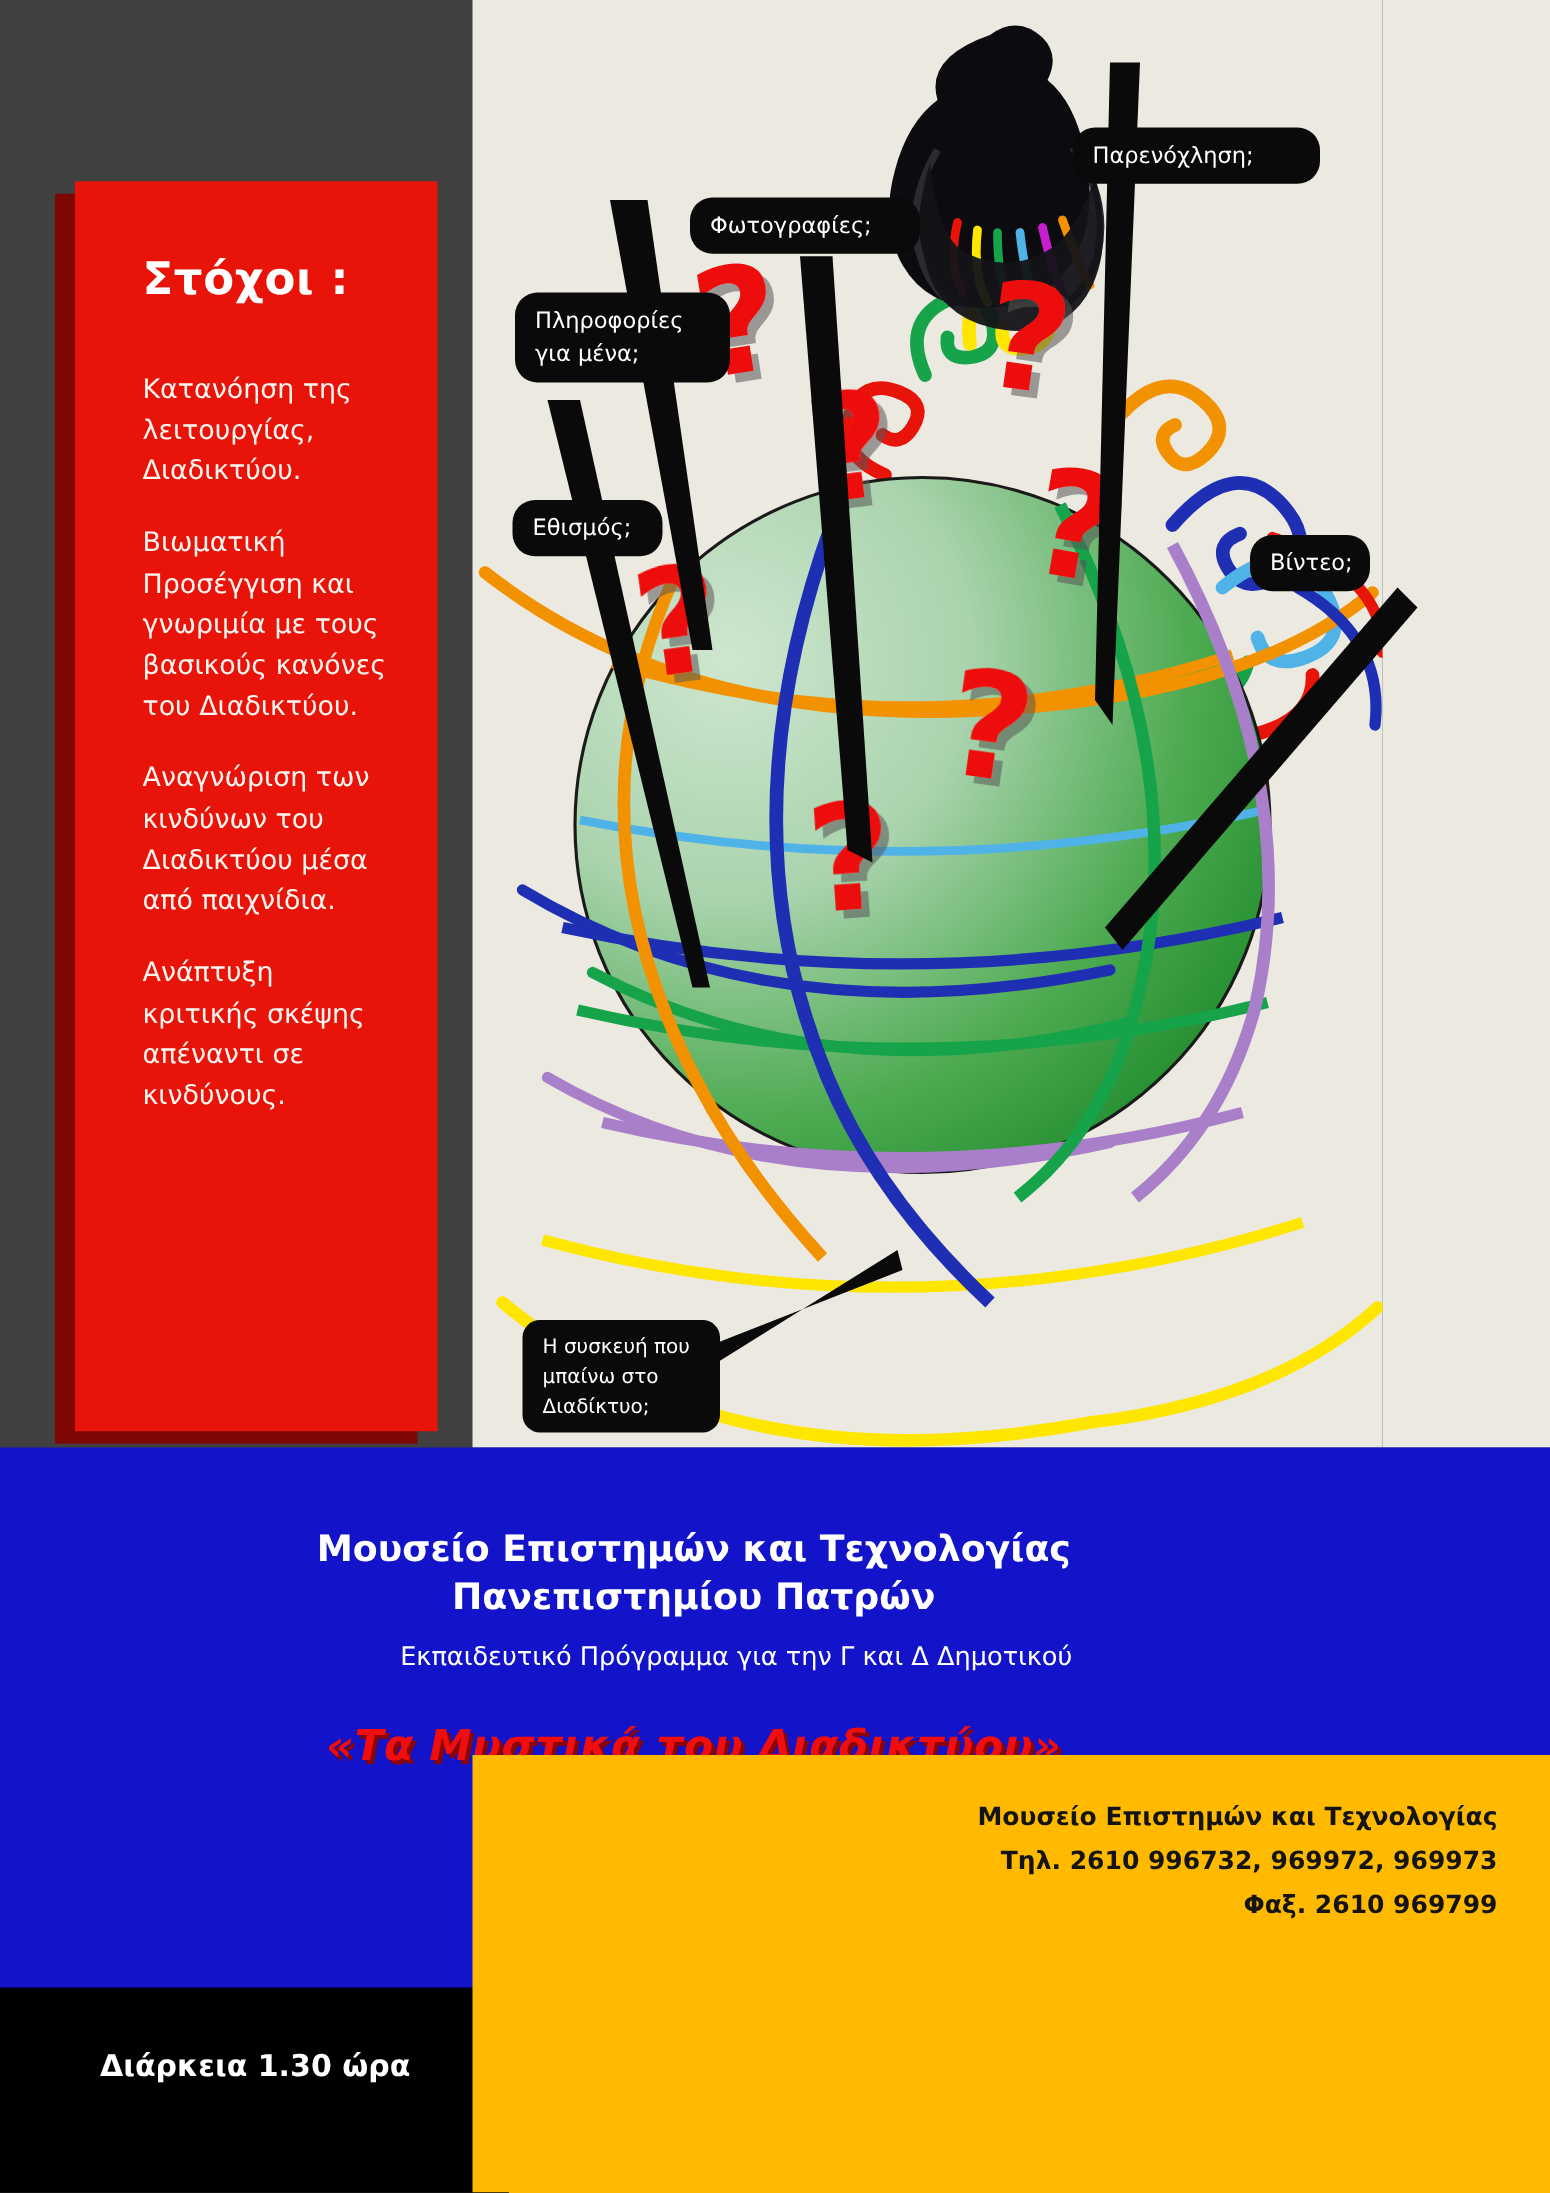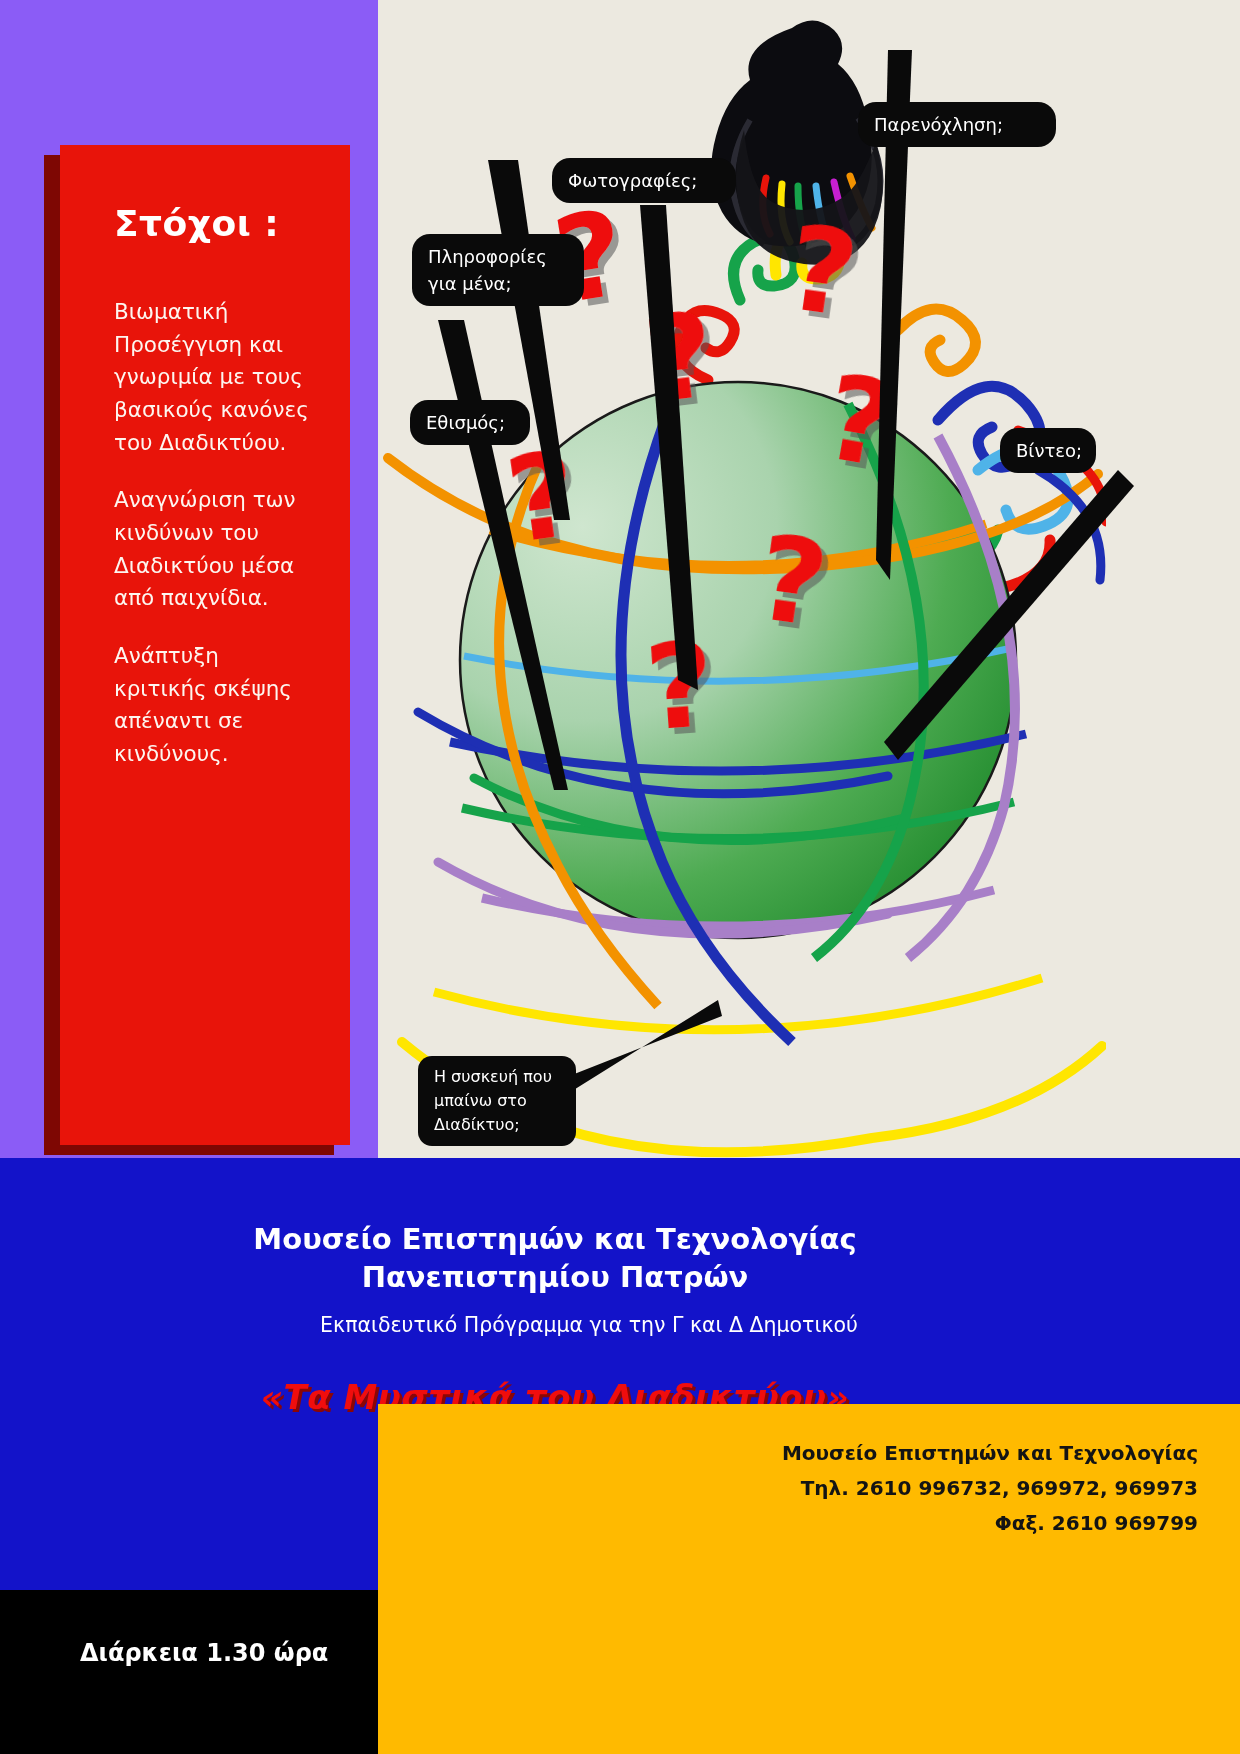--- a/index.html
+++ b/index.html
@@ -1,19 +1,19 @@
 <!DOCTYPE html>
 <html><head>
 <meta charset="utf-8">
 <style>
   html,body{margin:0;padding:0;background:#000;}
   body{width:1240px;height:1754px;position:relative;overflow:hidden;
        font-family:"DejaVu Sans","Liberation Sans",sans-serif;}
 
-  .stage{position:absolute;left:0;top:0;width:1240px;height:1282px;background:#8b5cf6;}
+  .stage{position:absolute;left:0;top:0;width:1240px;height:1282px;background:#404040;}
 
   
   .cream{position:absolute;left:378px;top:0;width:728px;height:1158px;
          background:#ece9e0;}
   .cream-right{position:absolute;left:1106px;top:0;width:134px;height:1158px;background:#ece9e0;}
 
   
   .red-shadow{position:absolute;left:44px;top:155px;width:290px;height:1000px;background:#7e0703;}
   .red-panel{position:absolute;left:60px;top:145px;width:290px;height:1000px;
              background:#e8140a;}
@@ -191,20 +191,21 @@
   </div>
 
   <div class="bub small" style="left:418px;top:1056px;width:126px;">
     <span>Η συσκευή που μπαίνω  στο Διαδίκτυο;</span>
   </div>
 
   <div class="red-shadow"></div>
   <div class="red-panel">
     <div class="inner">
       <div class="objectives-title">Στόχοι :</div>
+      <p class="objective">Κατανόηση της λειτουργίας, Διαδικτύου.</p>
       <p class="objective">Βιωματική Προσέγγιση και γνωριμία με τους βασικούς κανόνες του Διαδικτύου.</p>
       <p class="objective">Αναγνώριση των  κινδύνων του Διαδικτύου μέσα από παιχνίδια.</p>
       <p class="objective">Ανάπτυξη κριτικής σκέψης απέναντι σε κινδύνους.</p>
     </div>
   </div>
 
   <div class="blue">
     <div class="t1">
       <span>Μουσείο  Επιστημών και Τεχνολογίας</span><br>
       <span>Πανεπιστημίου Πατρών</span>

